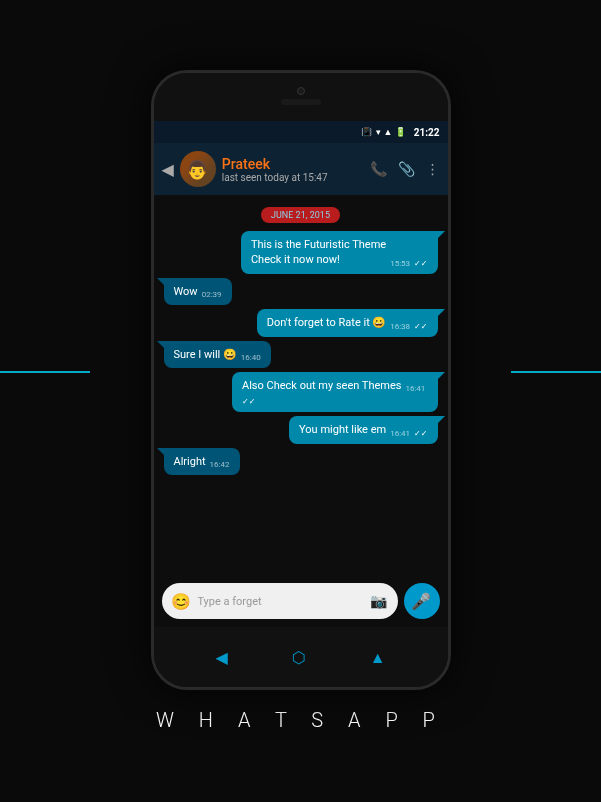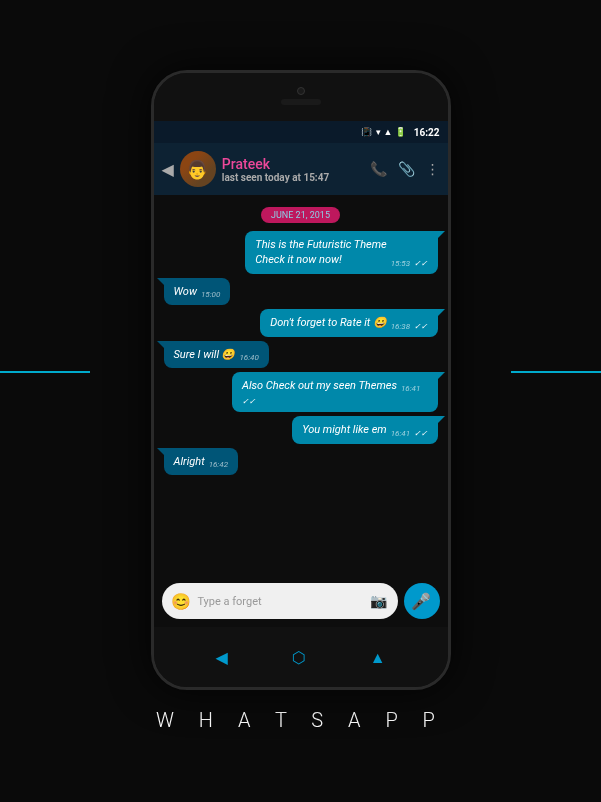--- a/index.html
+++ b/index.html
@@ -168,28 +168,27 @@
       background: linear-gradient(135deg, #8B4513 30%, #654321 70%);
       display: flex;
       align-items: center;
       justify-content: center;
       font-size: 18px;
     }
     .contact-info {
       flex: 1;
     }
     .contact-name {
-      color: #ec4899;
+      color: #f97316;
       font-size: 14px;
       font-weight: 500;
     }
     .contact-status {
       color: #aaa;
       font-size: 10px;
-      font-weight: bold;
     }
     .app-bar-icons {
       display: flex;
       gap: 10px;
       align-items: center;
     }
     .app-bar-icon {
       color: #aaa;
       font-size: 14px;
     }
@@ -200,41 +199,40 @@
       background: #0d0d0d;
       overflow-y: auto;
       padding: 8px 10px;
       display: flex;
       flex-direction: column;
       gap: 4px;
     }
 
     .date-divider {
       align-self: center;
-      background: #be185d;
+      background: #b91c1c;
       color: #8ecde6;
       font-size: 9px;
       padding: 3px 10px;
       border-radius: 8px;
       margin: 4px 0;
     }
 
     
     .msg {
       max-width: 75%;
       padding: 6px 10px;
       border-radius: 4px;
       font-size: 11px;
       color: #fff;
       position: relative;
       display: flex;
       align-items: flex-end;
       gap: 4px;
       flex-wrap: wrap;
-      font-style: italic;
     }
     .msg-text {
       color: #fff;
       line-height: 1.4;
     }
     .msg-time {
       font-size: 8px;
       color: rgba(255,255,255,0.6);
       white-space: nowrap;
       align-self: flex-end;
@@ -350,21 +348,21 @@
     </div>
 
     <div class="screen">
 
       <div class="status-bar">
         <div class="status-icons">
           <span class="status-icon">📳</span>
           <span class="status-icon">▾</span>
           <span class="status-icon">▲</span>
           <span class="status-icon">🔋</span>
-          <span class="status-time">16:22</span>
+          <span class="status-time">21:22</span>
         </div>
       </div>
 
       <div class="app-bar">
         <span class="back-arrow">◀</span>
         <div class="avatar">
           <div class="avatar-img">👨</div>
         </div>
         <div class="contact-info">
           <div class="contact-name">Prateek</div>
@@ -382,21 +380,21 @@
         <div class="date-divider">JUNE 21, 2015</div>
 
         <div class="msg msg-sent">
           <span class="msg-text">This is the Futuristic Theme<br>Check it now now!</span>
           <span class="msg-time">15:53</span>
           <span class="msg-ticks">✓✓</span>
         </div>
 
         <div class="msg msg-recv">
           <span class="msg-text">Wow</span>
-          <span class="msg-time">15:00</span>
+          <span class="msg-time">02:39</span>
         </div>
 
         <div class="msg msg-sent">
           <span class="msg-text">Don't forget to Rate it 😀</span>
           <span class="msg-time">16:38</span>
           <span class="msg-ticks">✓✓</span>
         </div>
 
         <div class="msg msg-recv">
           <span class="msg-text">Sure I will 😀</span>

